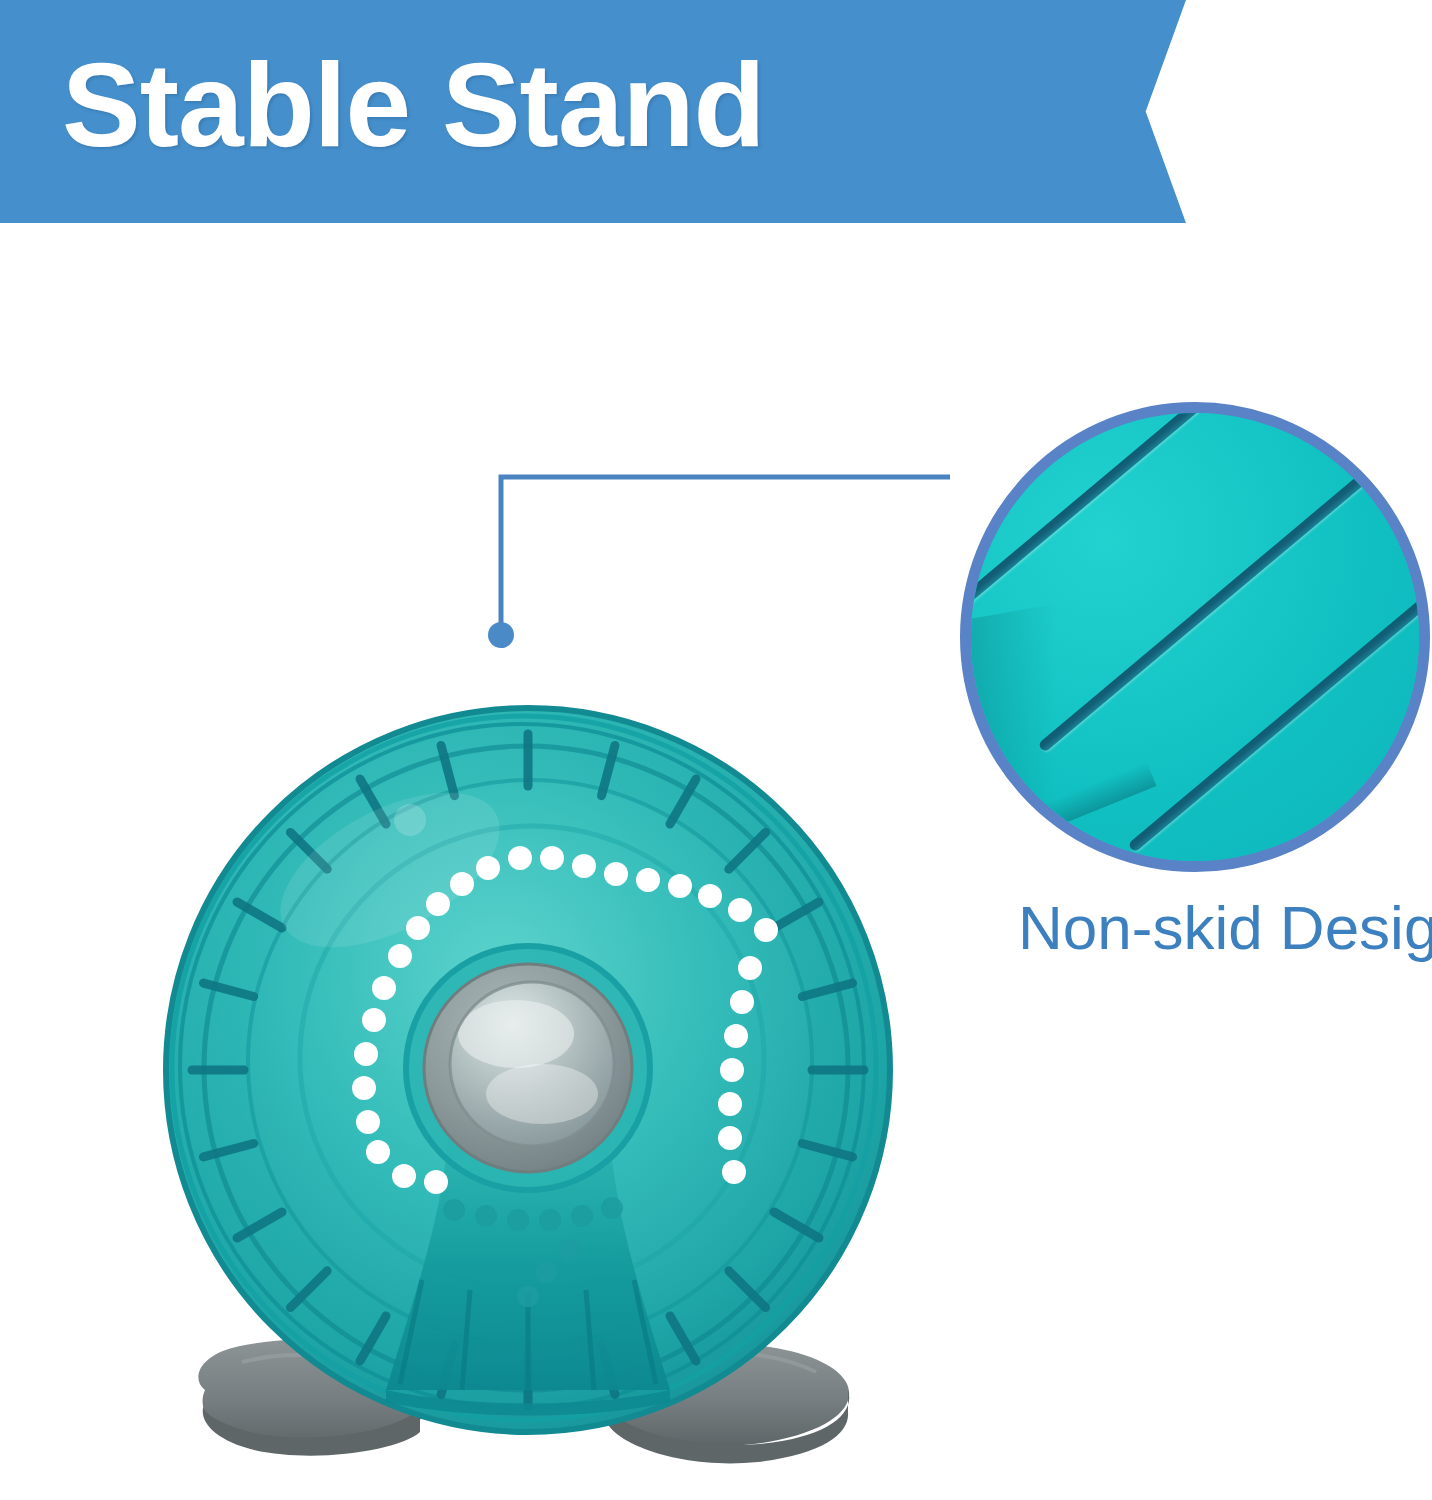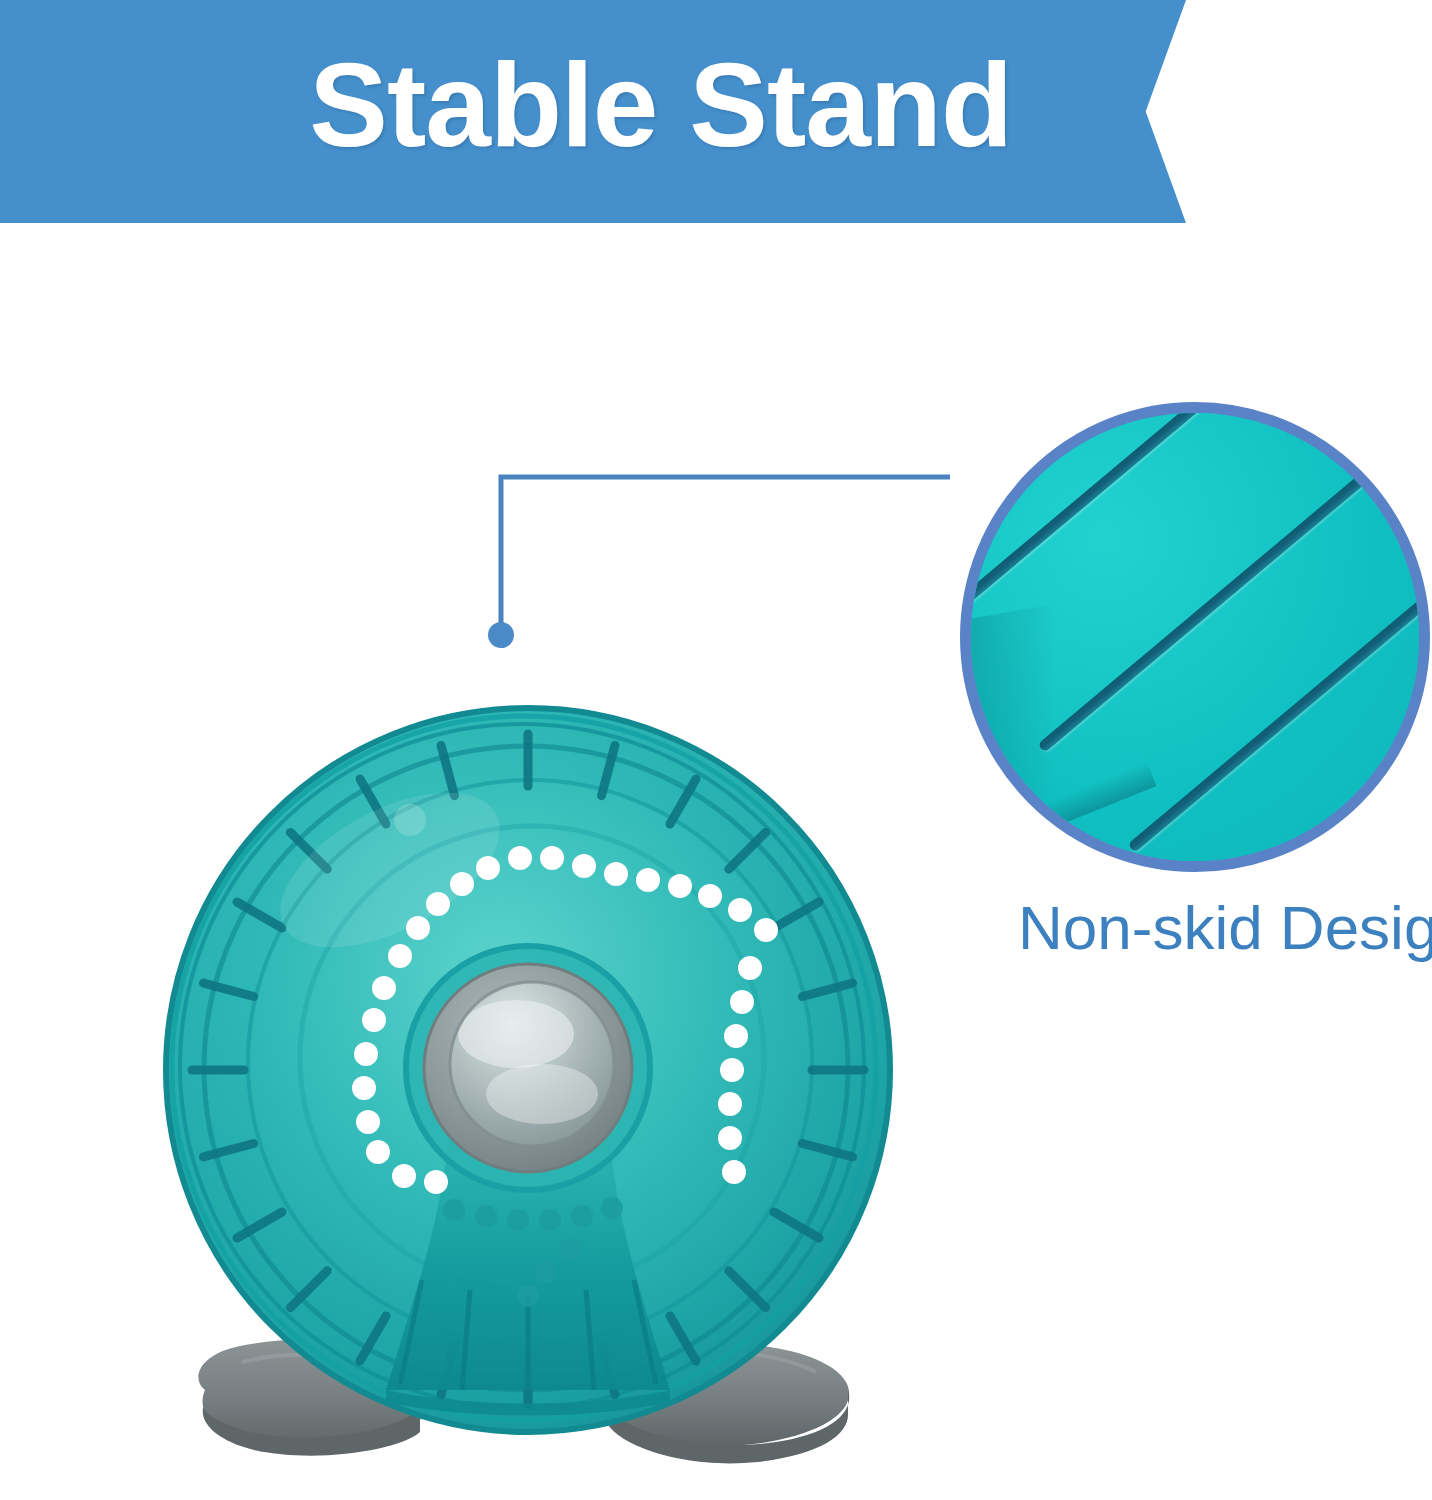--- a/index.html
+++ b/index.html
@@ -7,21 +7,20 @@
     padding: 0;
     background: #ffffff;
   }
   #page {
     position: relative;
     width: 1432px;
     height: 1500px;
     background: #ffffff;
     overflow: hidden;
     font-family: "Liberation Sans", sans-serif;
-    text-align: right;
   }
 
   
   #banner {
     position: absolute;
     left: 0;
     top: 0;
     width: 1186px;
     height: 223px;
     background: #4590cc;

